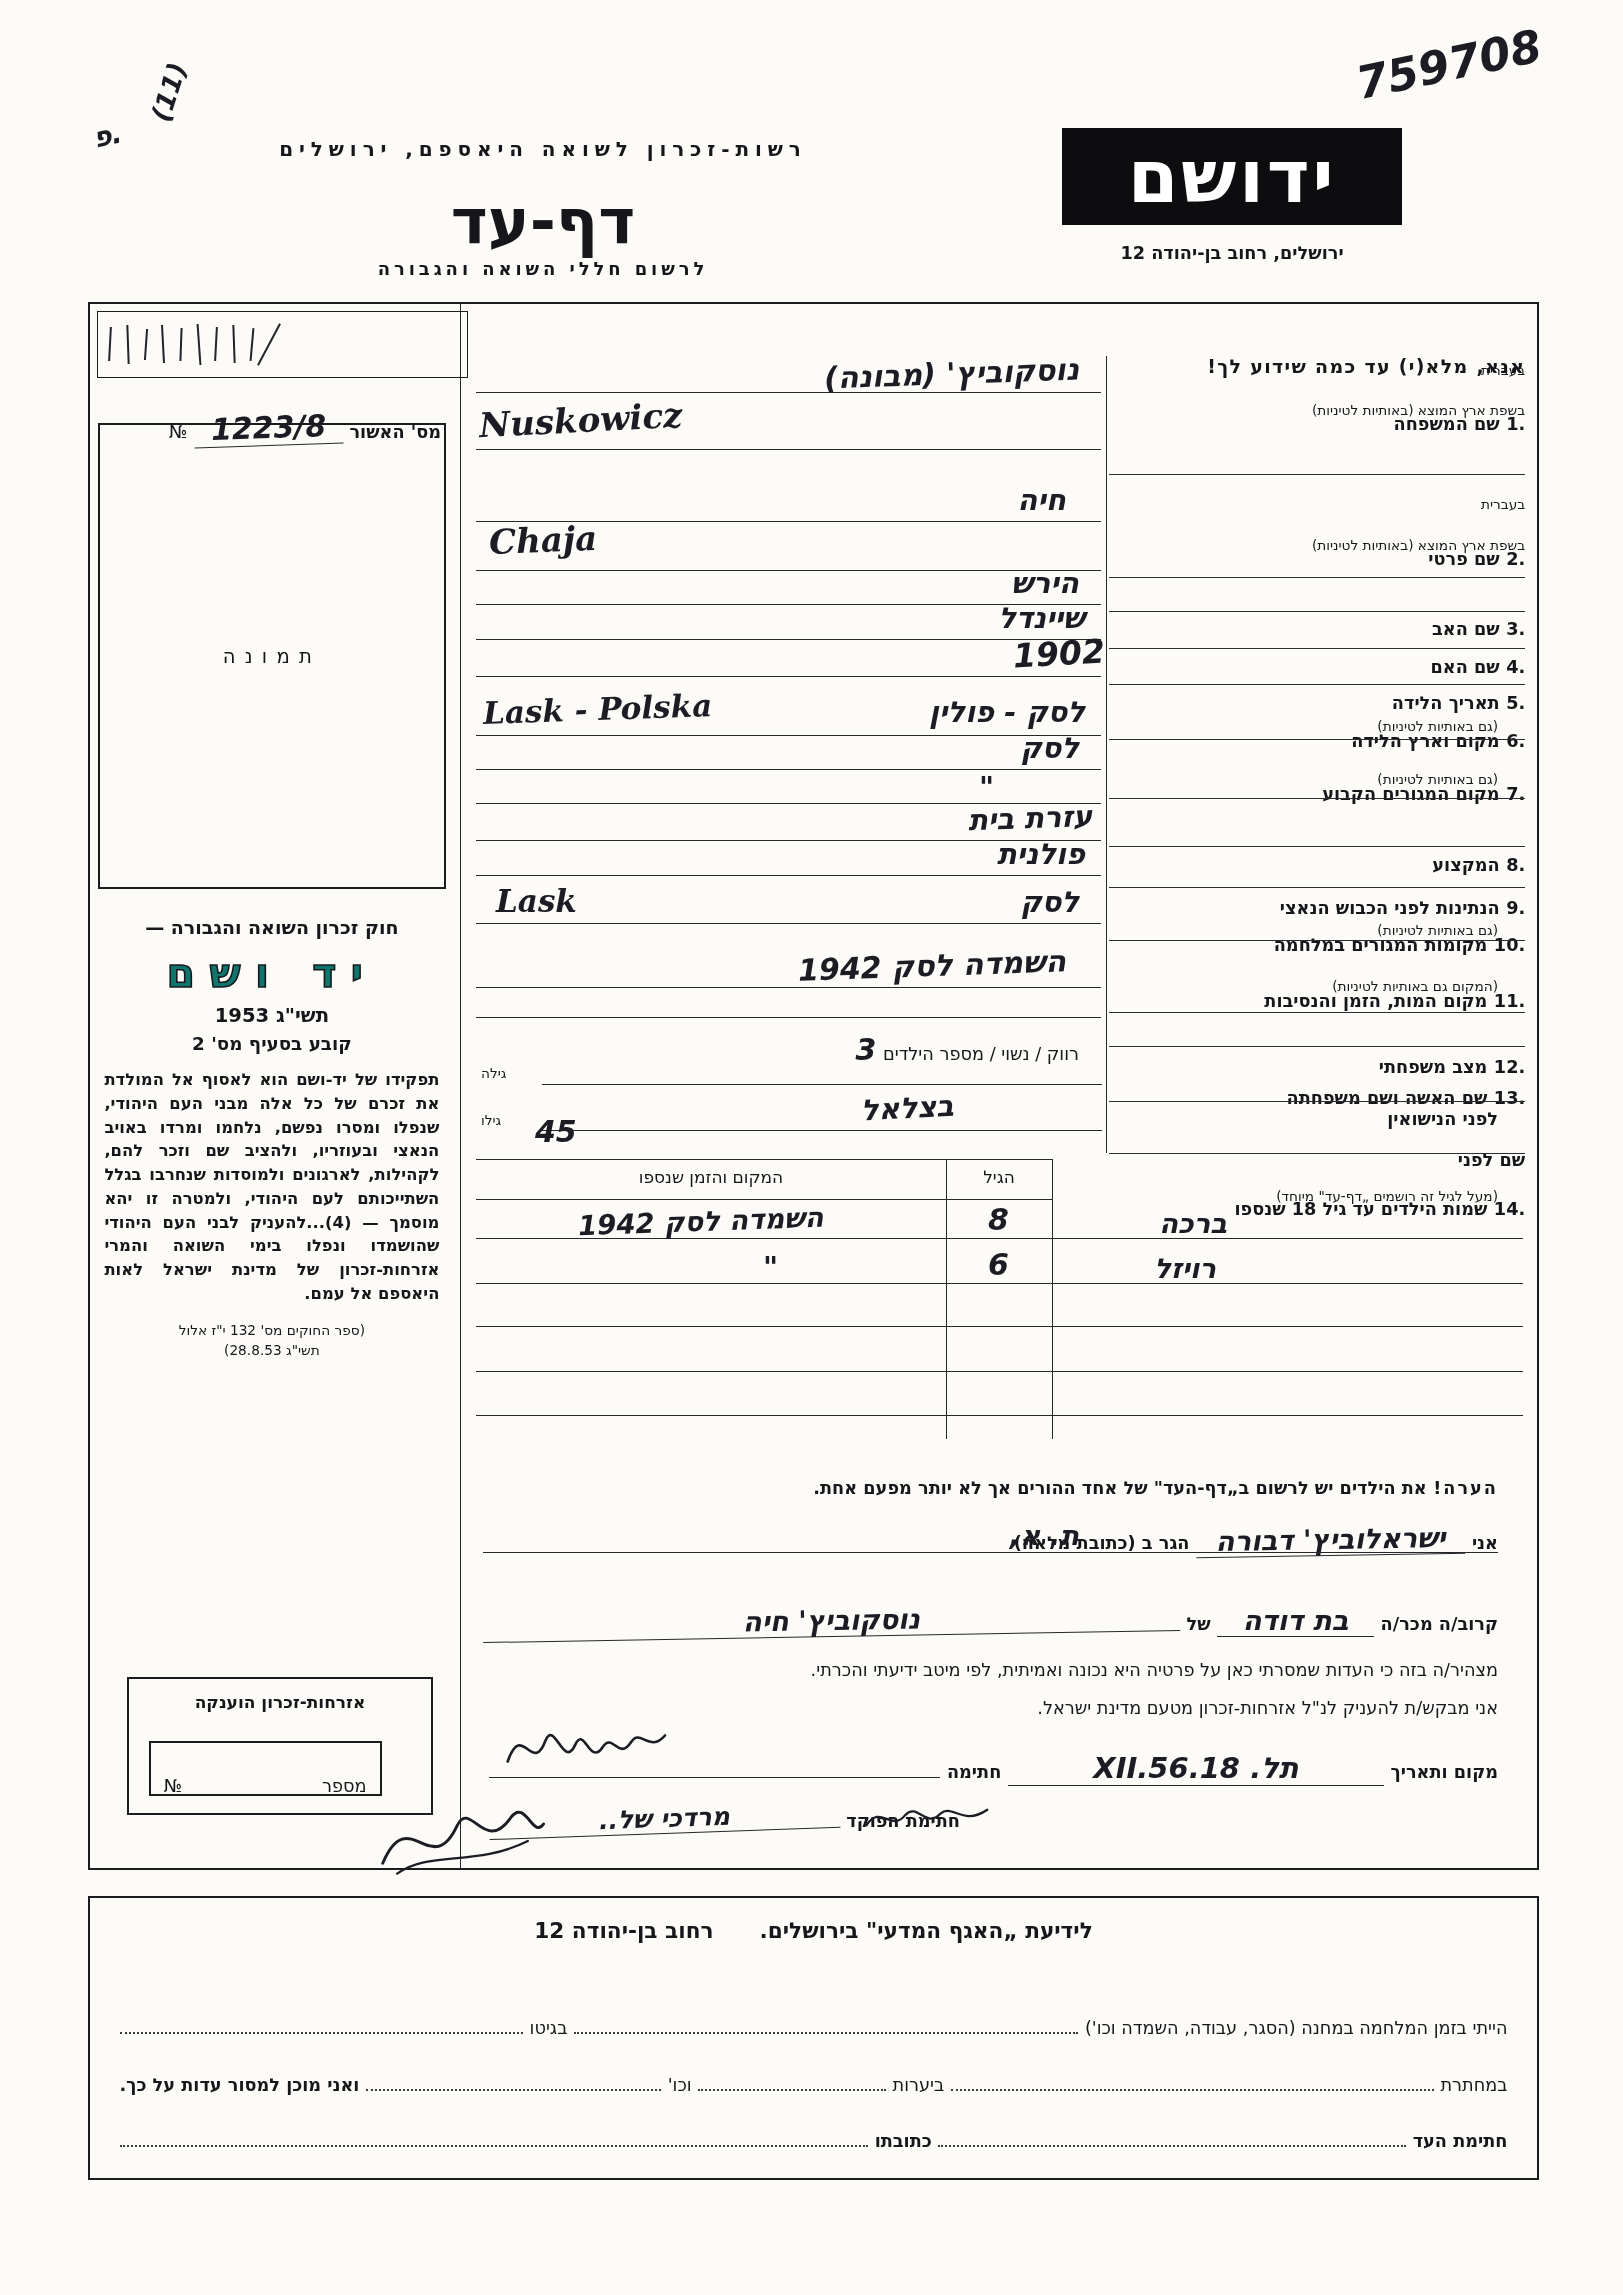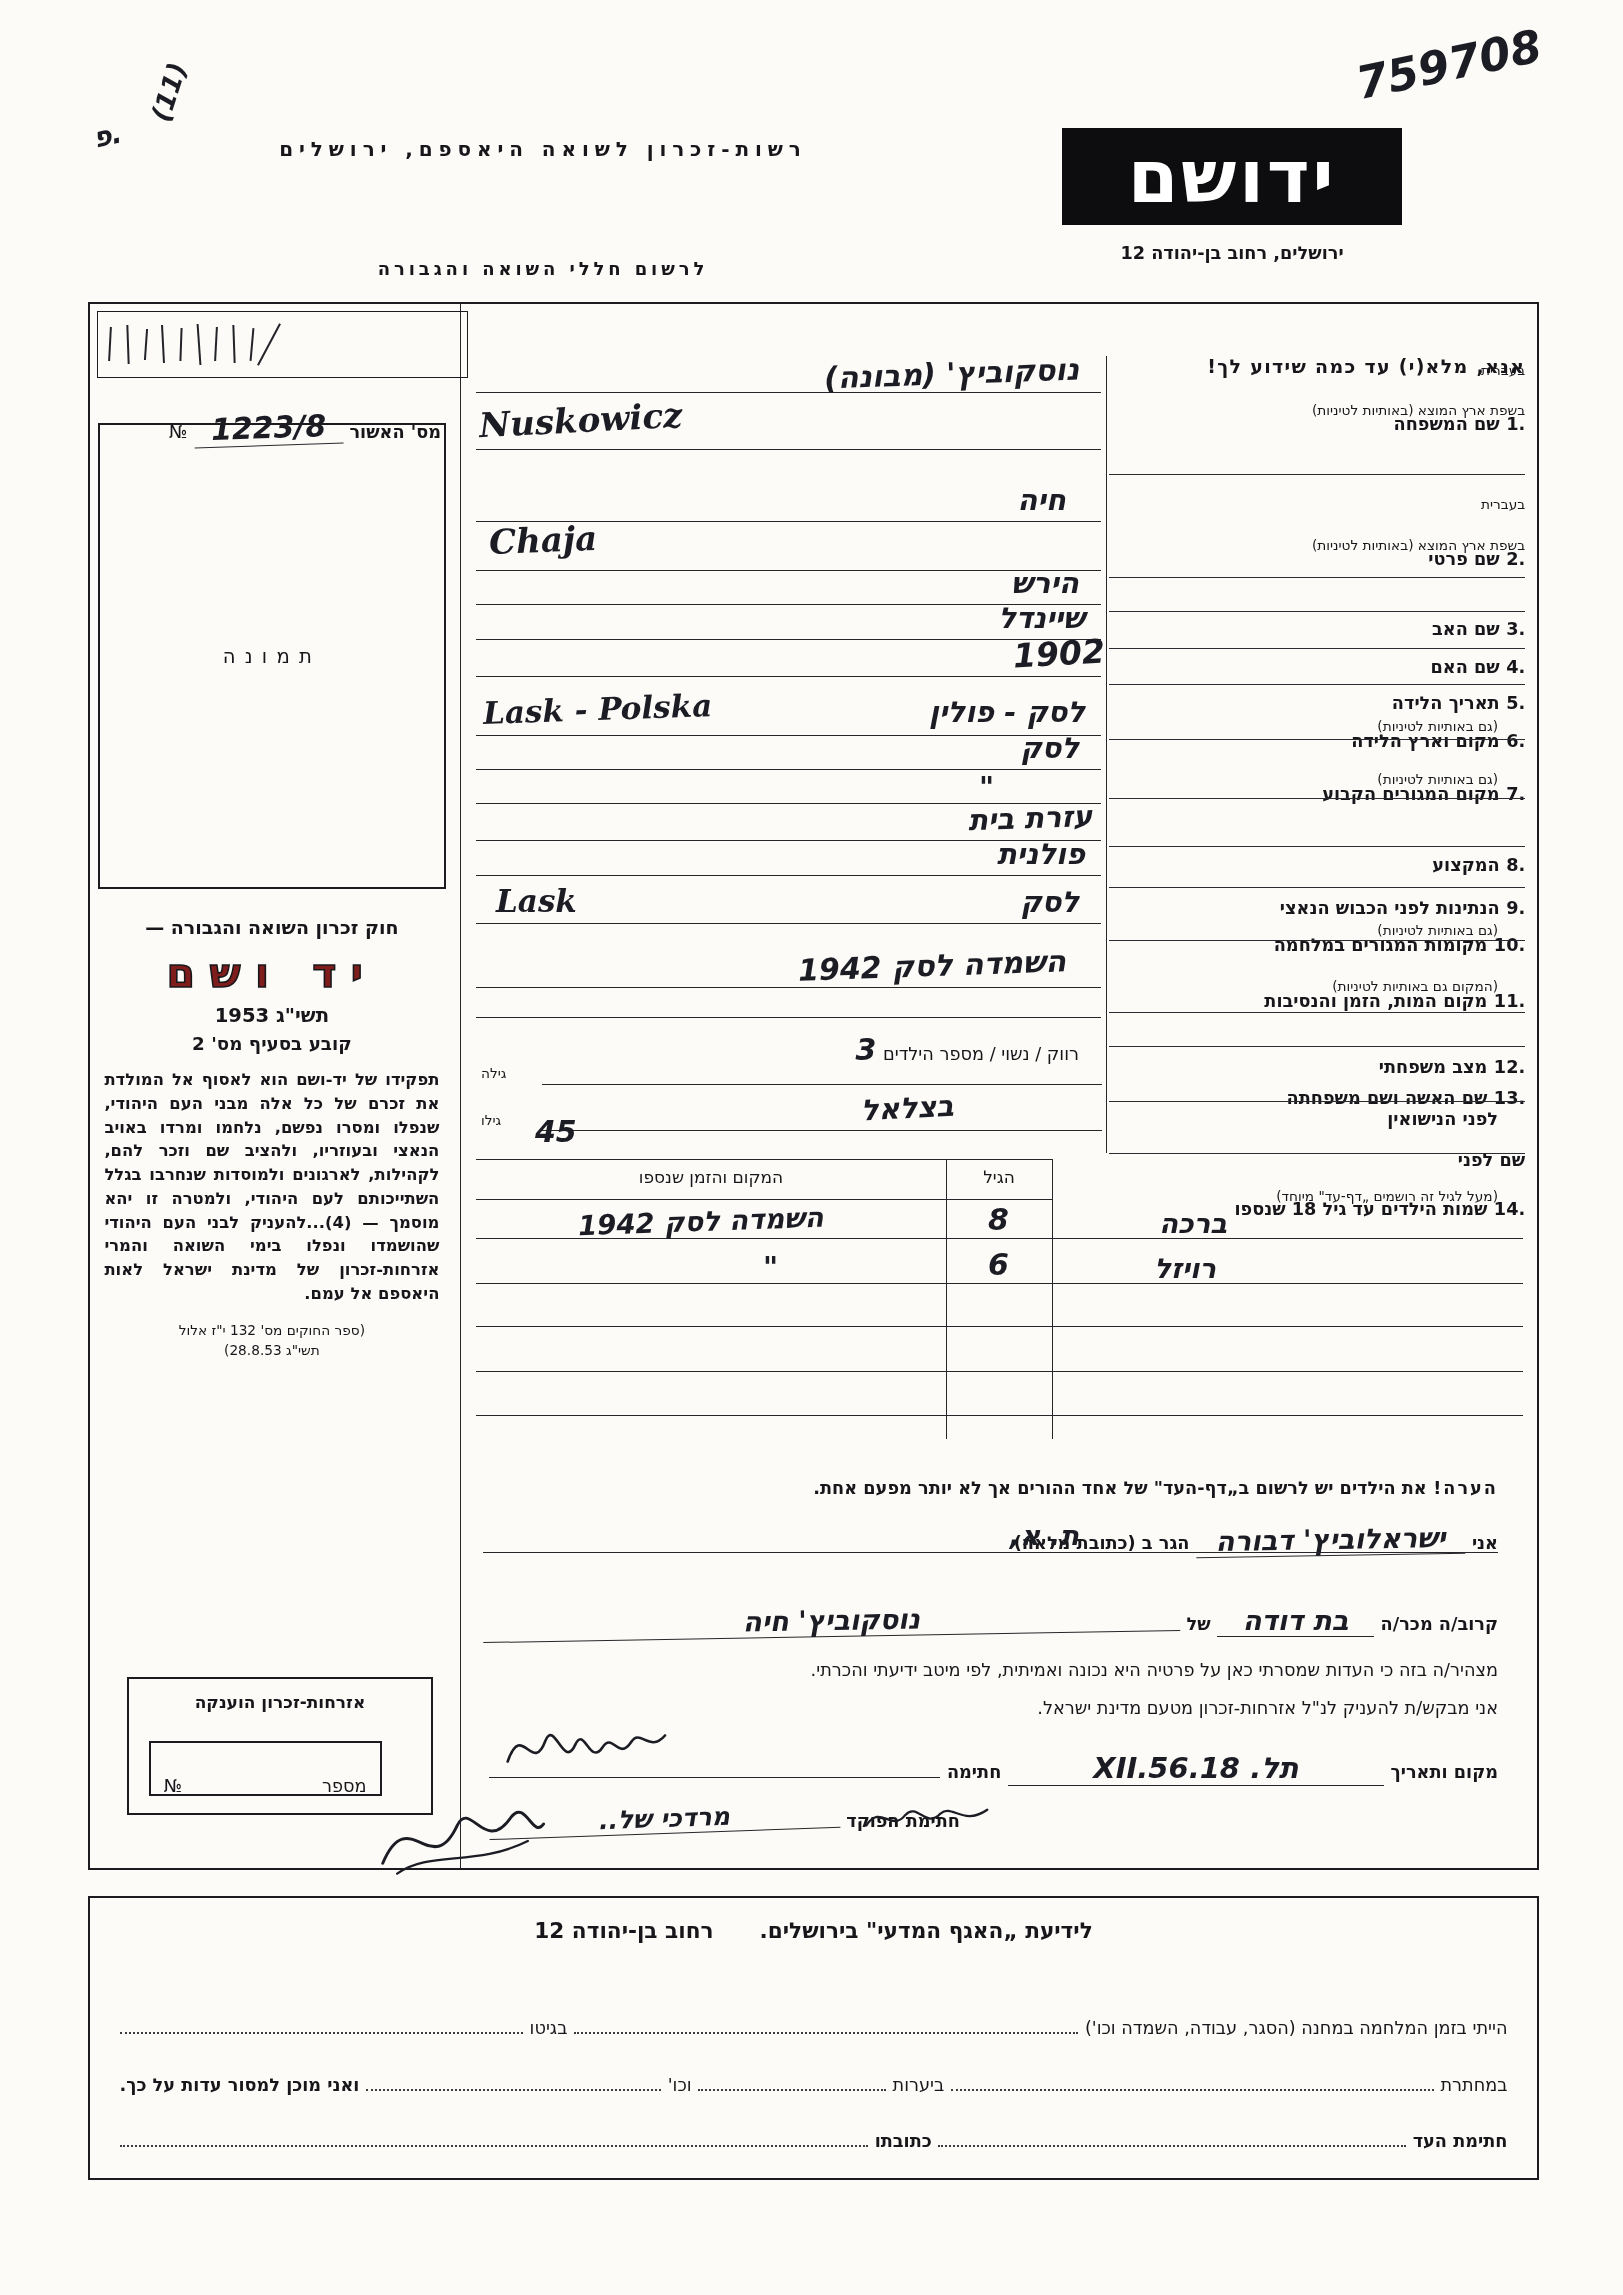--- a/index.html
+++ b/index.html
@@ -16,33 +16,34 @@
   .hw{font-family:"DejaVu Sans",sans-serif;font-style:italic;font-weight:600;
       font-size:29px;color:#1b1c24;white-space:nowrap;}
   .hwla{font-family:"DejaVu Serif",serif;font-style:italic;font-weight:600;
        font-size:34px;color:#1b1c24;white-space:nowrap;}
   .wline{border-bottom:1.6px solid #26262b;height:0;}
   .sep{border-bottom:1.3px solid #2c2d33;height:0;}
   .vline{border-left:1.6px solid #26262b;width:0;}
   .box{border:2px solid #1c1c20;}
   .slot{border-bottom:1.6px solid #26262b;text-align:center;}
   .dotfill{flex:1;border-bottom:2px dotted #3a3a40;height:0;align-self:flex-end;margin-bottom:3.9px;}
-  .lawlogo{color:#7f1d1d;-webkit-text-stroke:1.6px #17171b;font-weight:bold;}
+  .lawlogo{color:#0f766e;-webkit-text-stroke:1.6px #17171b;font-weight:bold;}
   svg{overflow:visible;}
 </style>
 </head>
 <body>
 
 <div class="page">
 
   <div class="abs hw" style="left:1355px;top:38px;font-size:45px;transform:rotate(-12deg);">759708</div>
   <div class="abs hw" style="left:139px;top:77px;font-size:26px;transform:rotate(-72deg);">(11)</div>
   <div class="abs hw" style="left:93px;top:119px;font-size:27.5px;transform:rotate(-12deg);">פ.</div>
 
   <div class="abs rtl ctr b" style="left:196px;top:137px;width:694px;font-size:20px;letter-spacing:5.9px;">רשות-זכרון לשואה היאספם, ירושלים</div>
+  <div class="abs rtl ctr b" style="left:196px;top:190px;width:694px;font-size:63px;line-height:1;">דף-עד</div>
   <div class="abs rtl ctr b" style="left:196px;top:258px;width:694px;font-size:18px;letter-spacing:3.9px;">לרשום חללי השואה והגבורה</div>
 
   <div class="abs" style="left:1062px;top:128px;width:340px;height:97px;background:#0d0d10;color:#ffffff;
               display:flex;align-items:center;justify-content:center;">
     <span class="rtl b" style="font-size:73px;letter-spacing:2.6px;line-height:1;">ידושם</span>
   </div>
   <div class="abs rtl ctr b" style="left:1062px;top:243px;width:340px;font-size:17.7px;">ירושלים, רחוב בן-יהודה 12</div>
 
   <div class="abs box" style="left:88px;top:302px;width:1447px;height:1564px;">
 

